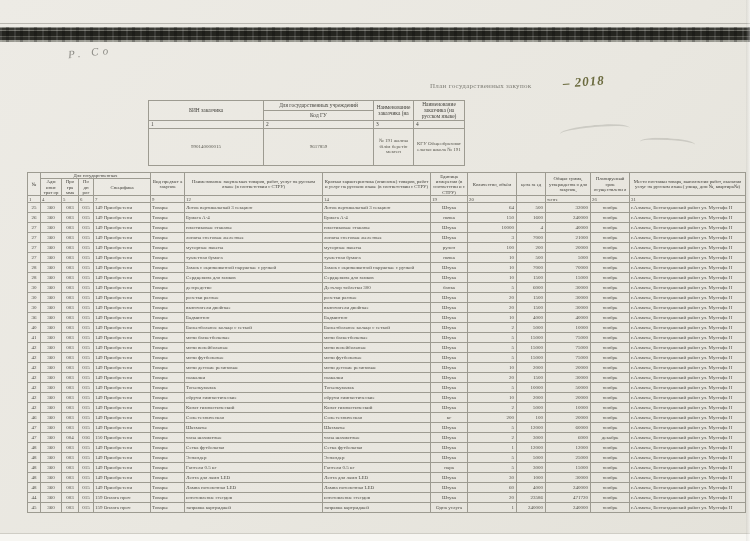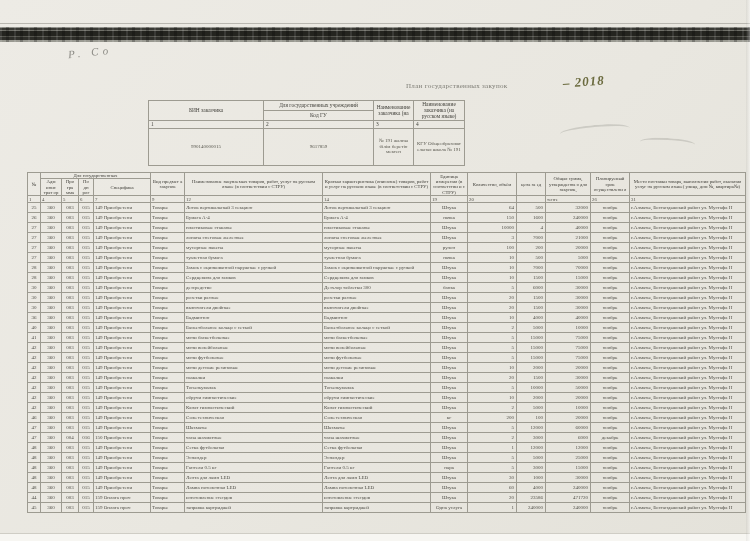--- a/index.html
+++ b/index.html
@@ -10,21 +10,21 @@
   }
   
   .scanband{position:absolute;left:0;top:27px;width:750px;height:15px;
     background:
       repeating-linear-gradient(90deg, rgba(255,255,255,.10) 0 2px, rgba(0,0,0,0) 2px 6px, rgba(0,0,0,.22) 6px 9px, rgba(0,0,0,0) 9px 14px),
       linear-gradient(to bottom,#90908a 0 1px,#3a3a35 1px 3px,#6f6f68 3px 4px,#24241f 4px 9px,#55554e 9px 10px,#2e2e29 10px 13px,#9a9a92 13px 15px);}
   .scanline-top{position:absolute;left:0;top:23px;width:750px;height:1px;background:#b9b7b0;}
   
   .hand-topleft{position:absolute;left:68px;top:46px;font-style:italic;font-size:11px;
     color:#8d8c86;transform:rotate(-6deg);letter-spacing:4px;}
-  .title{position:absolute;left:406px;top:82px;font-size:7px;color:#7d7c74;letter-spacing:.3px;}
+  .title{position:absolute;left:430px;top:82px;font-size:7px;color:#7d7c74;letter-spacing:.3px;}
   .hand-year{position:absolute;left:563px;top:74px;font-size:13px;font-style:italic;font-weight:bold;
     color:#6b6b3f;transform:rotate(-4deg);letter-spacing:1px;}
   .scribble{position:absolute;border-top:2px solid rgba(120,118,110,.25);border-radius:50%;}
   .scr1{left:560px;top:125px;width:70px;height:10px;transform:rotate(-5deg);}
   .scr2{left:640px;top:138px;width:55px;height:8px;transform:rotate(3deg);}
   
   .edge-bottom{position:absolute;left:0;bottom:0;width:750px;height:7px;background:#f7f6f2;border-top:1px solid #cfcdc5;}
   .edge-right{position:absolute;right:0;top:0;width:4px;height:541px;background:linear-gradient(to right,rgba(0,0,0,.05),rgba(255,255,255,.4));}
   
   table{border-collapse:collapse;table-layout:fixed;}

